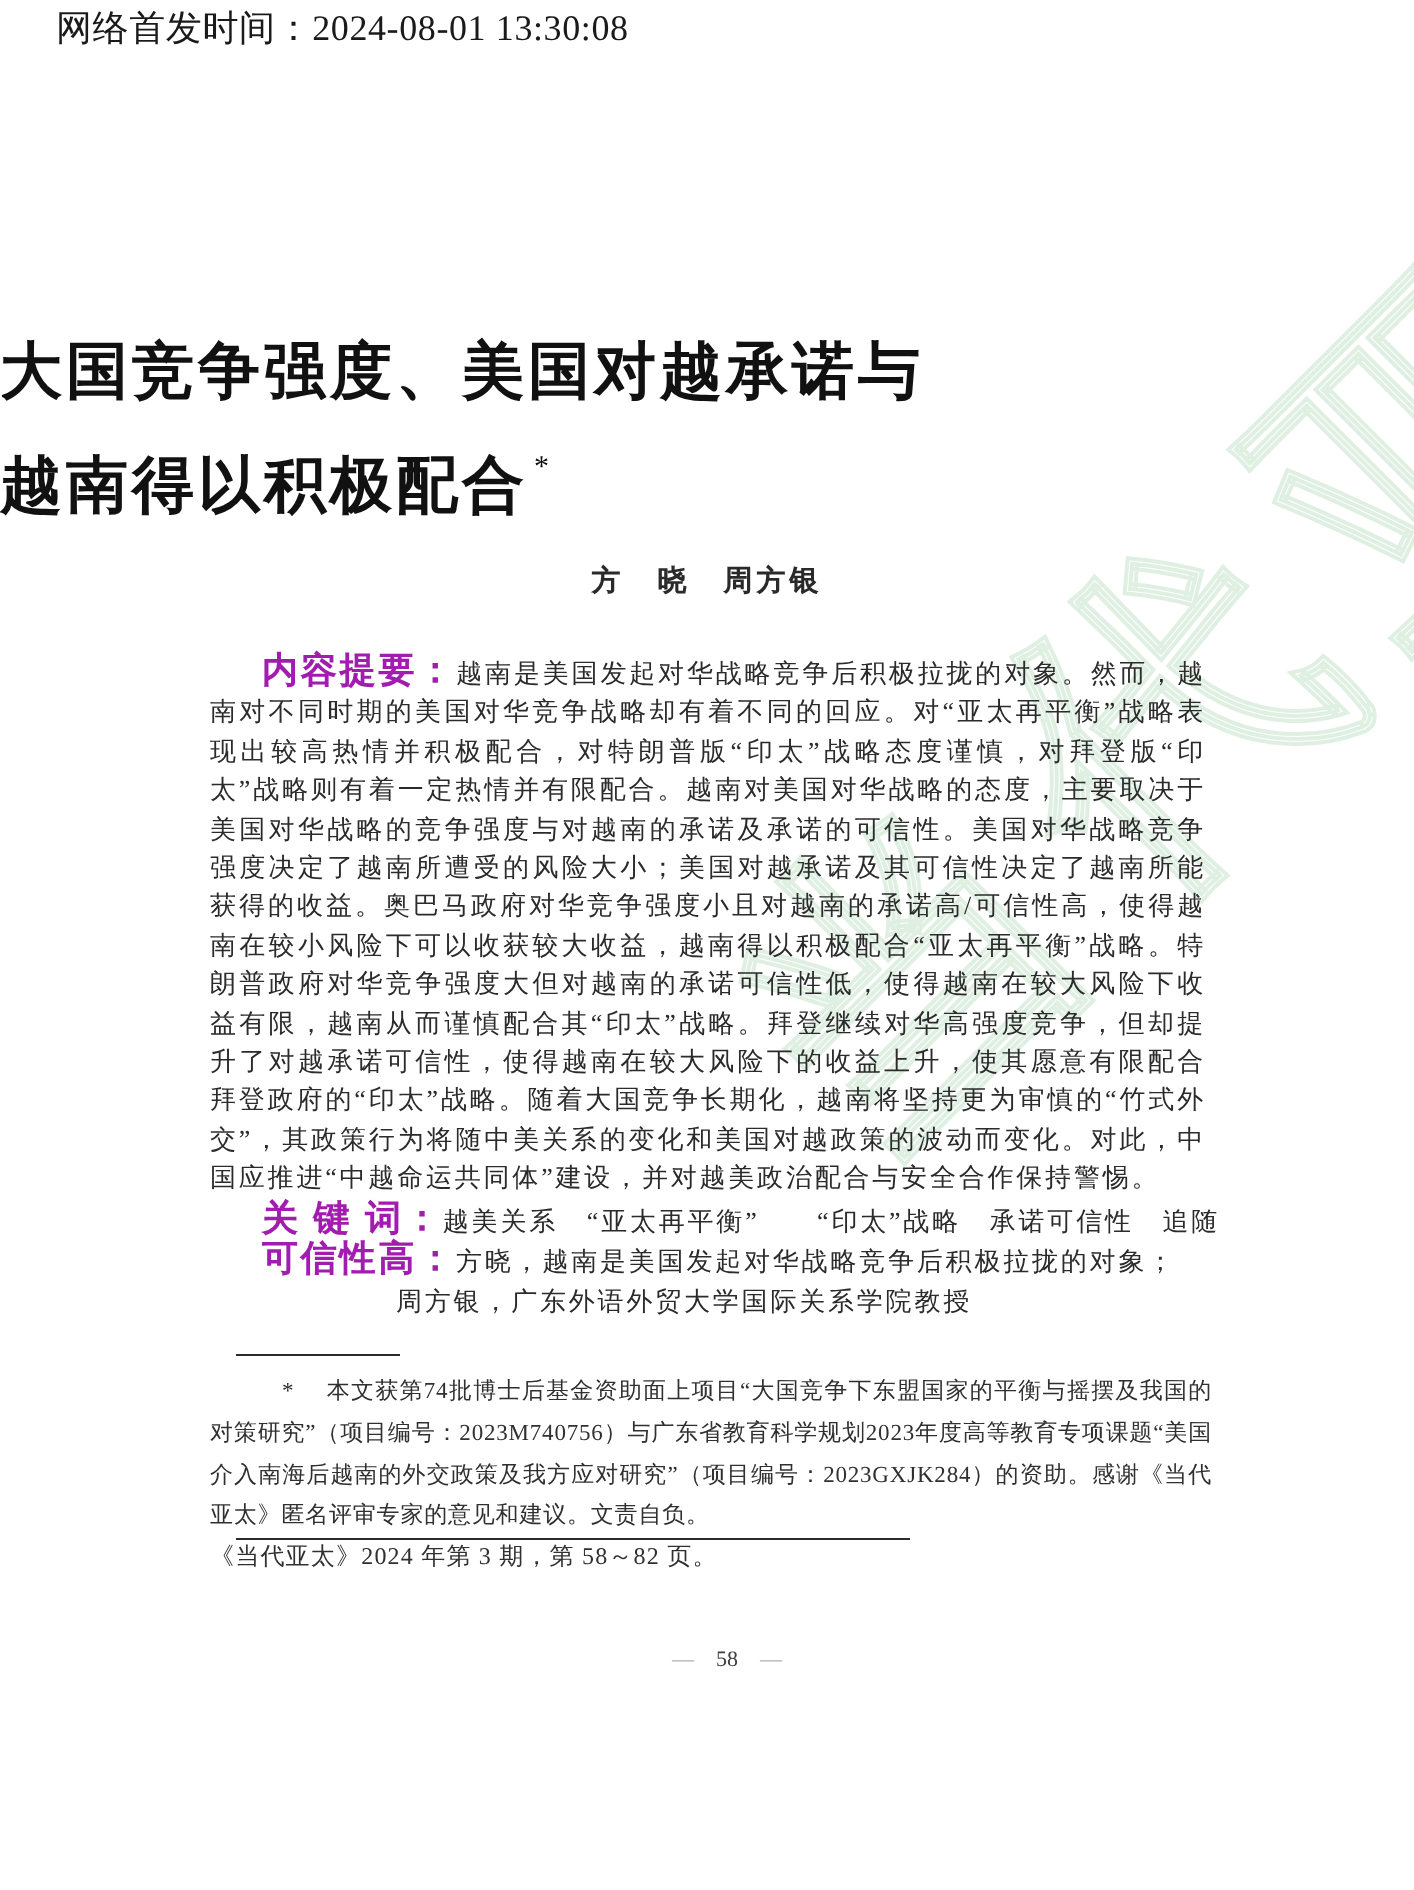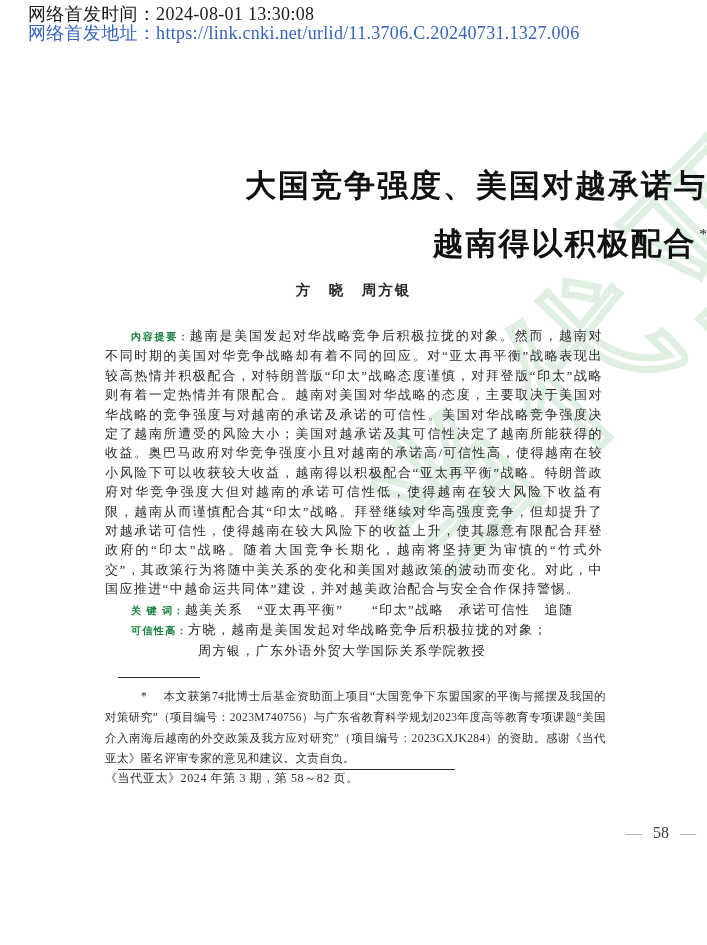--- a/index.html
+++ b/index.html
@@ -20,67 +20,64 @@
     color:transparent;
     -webkit-text-stroke:2px rgba(197,226,203,0.55);
     text-stroke:2px rgba(197,226,203,0.55);
     pointer-events:none; user-select:none;
   }
   .net-header { position:absolute; left:28px; top:5px; font-size:18px; line-height:18.5px; letter-spacing:0.3px; }
   .net-line { white-space:nowrap; color:#1a1a1a; }
   .net-line.blue, .net-line.blue a { color:#3565be; text-decoration:none; }
   .title {
     position:absolute; top:162px; left:0; width:100%;
-    text-align:right; font-size:31px; line-height:48px;
+    text-align:left; font-size:31px; line-height:48px;
     font-weight:700; letter-spacing:2px; color:#111;
   }
   .title sup { font-size:15px; font-weight:400; vertical-align:15px; margin-left:3px; letter-spacing:0; }
   .authors {
     position:absolute; top:281px; left:0; width:100%;
     text-align:center; font-size:14.5px; letter-spacing:2px; color:#2a2a2a;font-weight:bold;
   }
   .abstract {
     position:absolute; left:105px; top:326px; width:498px;
     font-size:13px; line-height:19.4px; letter-spacing:1.4px;
     text-align:justify; text-justify:inter-ideograph; color:#2b2b2b;
   }
   .abs-p { text-indent:2em; }
   .label-bold {
-    font-weight:700; color:#15803d;
-    font-family:"Liberation Sans","DejaVu Sans",sans-serif; font-size:10px;
+    font-weight:700; color:#a21caf;
+    font-family:"Liberation Sans","DejaVu Sans",sans-serif; font-size:18px;
   }
   .kw-line { text-indent:2em; text-align:left; margin-top:1px; white-space:nowrap; }
   .bio1 { text-indent:2em; text-align:left; white-space:nowrap; }
   .bio2 { padding-left:93px; text-align:left; white-space:nowrap; }
   .fn-sep { position:absolute; left:118px; top:677px; width:82px; border-top:1px solid #2b2b2b; }
   .footnote {
     position:absolute; left:105px; top:686px; width:501px;
     font-size:11.5px; line-height:20.8px; letter-spacing:0.4px;
     text-align:justify; text-justify:inter-ideograph; text-indent:36px; color:#303030;
   }
   .footnote .marker { margin-right:16px; }
   .j-sep { position:absolute; left:118px; top:769px; width:337px; border-top:1px solid #2b2b2b; }
   .j-cn { position:absolute; left:105px; top:770px; font-size:12px; letter-spacing:0.6px; color:#303030; }
   .j-en { position:absolute; left:105px; top:801px; font-size:12.5px; letter-spacing:0.2px; color:#303030; }
-  .pageno { position:absolute; top:824px; left:0; width:100%; text-align:right; font-size:16px; color:#3d3d3d;padding-left:20px; }
+  .pageno { position:absolute; top:824px; left:0; width:100%; text-align:center; font-size:11px; color:#3d3d3d;padding-left:20px; }
   .pageno .dash { color:#a8a8a8; margin:0 11px; }
 </style>
 </head>
 <body>
 
 <div class="page">
 
   <div class="watermark">当代亚太</div>
 
   <header class="net-header">
     <div class="net-line">
       <span>网络首发时间：</span><span>2024-08-01 13:30:08</span>
-    </div>
-    <div class="net-line blue">
-      <span>网络首发地址：</span><a href="#">https://link.cnki.net/urlid/11.3706.C.20240731.1327.006</a>
     </div>
   </header>
 
   <h1 class="title">
     <span>大国竞争强度、美国对越承诺与</span><br>
     <span>越南得以积极配合</span><sup>*</sup>
   </h1>
 
   <div class="authors">方　晓　周方银</div>
 

